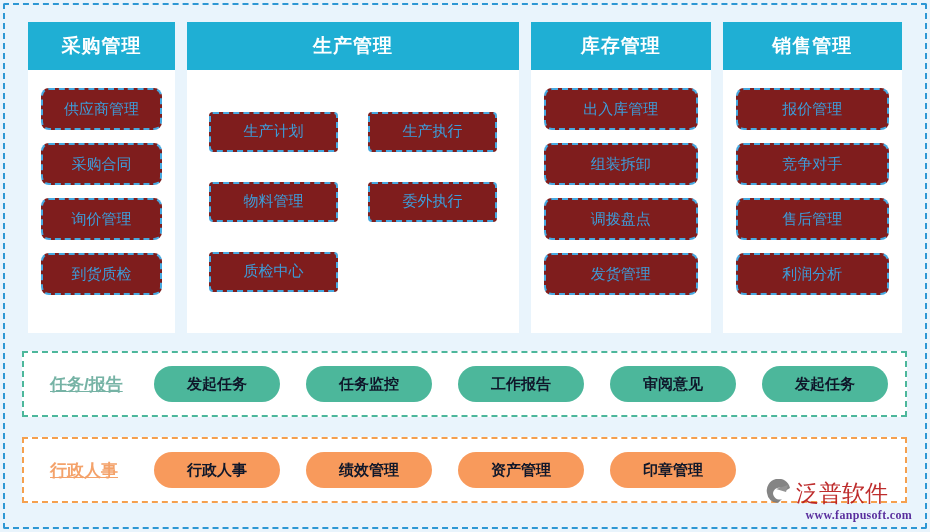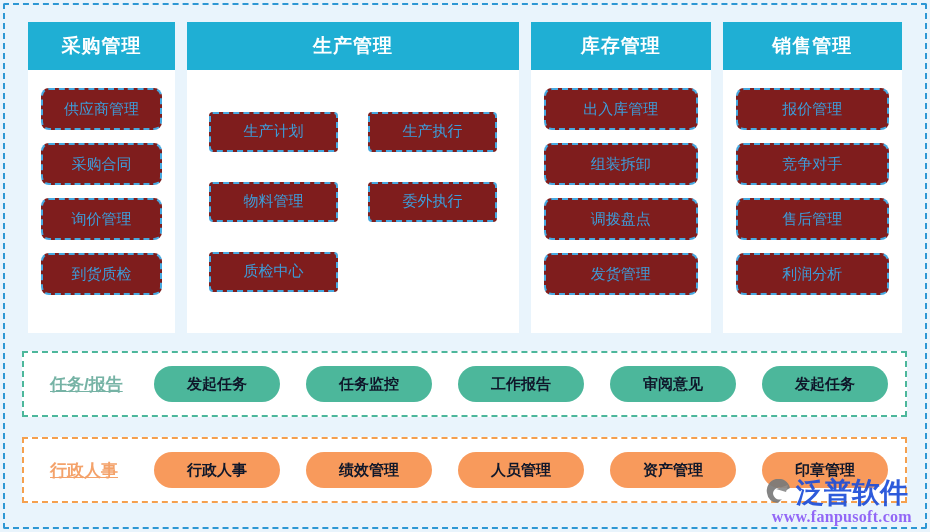--- a/index.html
+++ b/index.html
@@ -146,31 +146,31 @@
   .watermark {
     position: absolute;
     right: 16px; bottom: 6px;
     width: 150px; height: 48px;
     opacity: 0.92;
     pointer-events: none;
   }
   .wm-row { display: flex; align-items: center; height: 30px; }
   .wm-mark { width: 30px; height: 28px; margin-right: 2px; }
   .wm-text {
-    font-size: 28px;
-    font-weight: bold;
-    color: #1d4ed8;
+    font-size: 23px;
+    font-weight: normal;
+    color: #b91c1c;
     letter-spacing: 0px;
     line-height: 26px;
   }
   .wm-url {
     font-family: "Liberation Serif", "DejaVu Serif", serif;
-    font-size: 16px;
-    font-weight: bold;
-    color: #8b5cf6;
+    font-size: 12px;
+    font-weight: bold;
+    color: #4c1d95;
     text-align: right;
     padding-right: 2px;
     letter-spacing: 0.3px;
   }
 </style>
 </head>
 <body>
 
 <div id="root">
 
@@ -235,21 +235,20 @@
       <div class="pill green">审阅意见</div>
       <div class="pill green">发起任务</div>
     </div>
   </div>
 
   <div class="band admin">
     <div class="band-label">行政人事</div>
     <div class="pill-row">
       <div class="pill orange">行政人事</div>
       <div class="pill orange">绩效管理</div>
-      <div class="pill orange">人员管理</div>
       <div class="pill orange">资产管理</div>
       <div class="pill orange">印章管理</div>
     </div>
   </div>
 
   <div class="watermark">
     <div class="wm-row">
       <svg class="wm-mark" viewBox="0 0 30 28">
         <path d="M3 14 A11 11 0 0 1 26 9 L21 12 A6.5 6.5 0 0 0 9 14 A6.5 6.5 0 0 0 18 20 L14 24 A11 11 0 0 1 3 14 Z" fill="#7a7a7a"></path>
         <path d="M12 10 L24 6 L22 13 Z" fill="#8a8a8a"></path>

